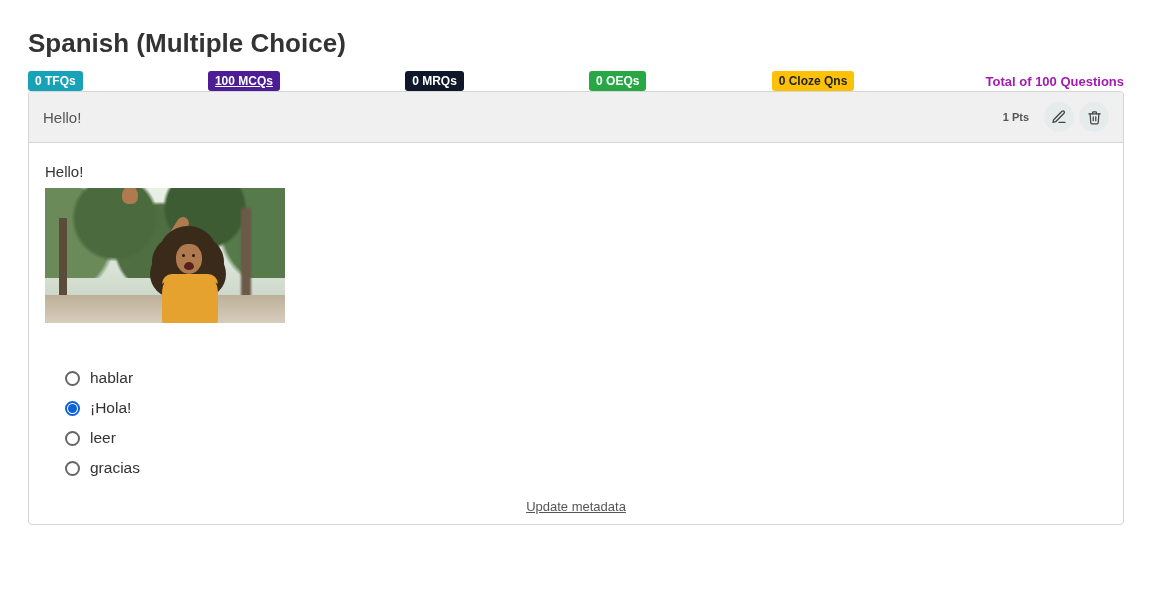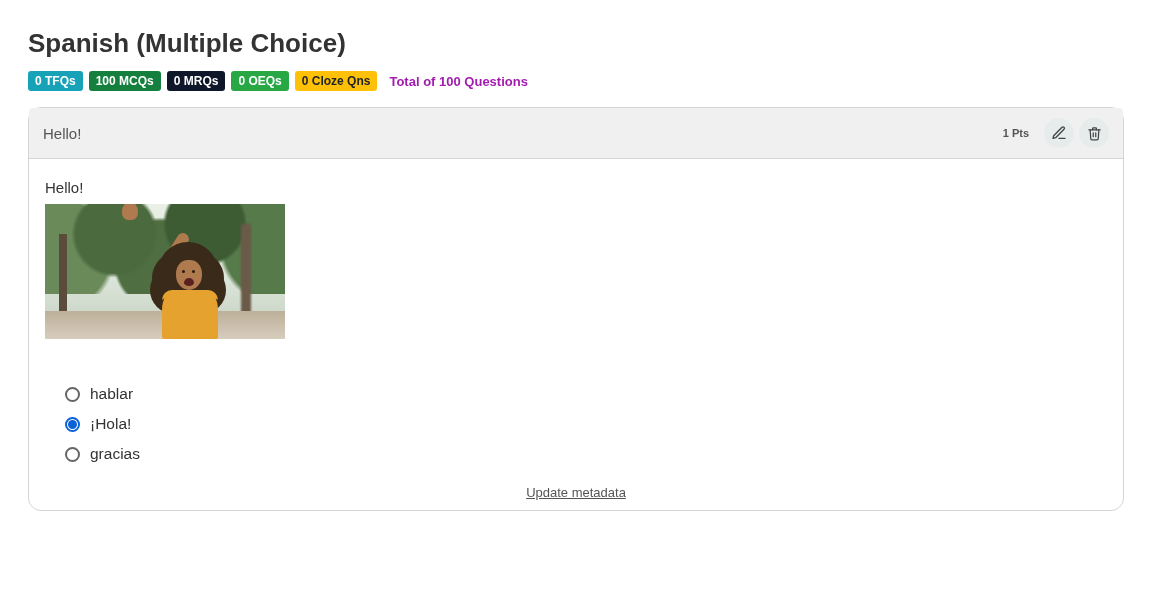--- a/index.html
+++ b/index.html
@@ -17,45 +17,46 @@
   .title {
     font-size: 26px;
     font-weight: 600;
     color: #333;
     margin: 4px 0 12px 0;
   }
   .badges-row {
     display: flex;
     align-items: center;
     gap: 6px;
-    margin-bottom: 16px;
+    margin-bottom: 0;
+    justify-content: space-between;
   }
   .badge {
     display: inline-block;
     font-size: 12px;
     font-weight: 700;
     color: #fff;
     padding: 2px 7px;
     border-radius: 3px;
     line-height: 16px;
   }
   .badge-tfq { background: #17a2b8; }
-  .badge-mcq { background: #15803d; }
+  .badge-mcq { background: #4c1d95; text-decoration: underline; }
   .badge-mrq { background: #0f172a; }
   .badge-oeq { background: #28a745; }
   .badge-cloze { background: #ffc107; color: #212529; }
   .total-text {
     font-size: 13px;
     font-weight: 600;
     color: #a21caf;
     margin-left: 6px;
   }
   .question-card {
     border: 1px solid #d5d5d5;
-    border-radius: 13px;
+    border-radius: 4px;
     background: #fff;
   }
   .card-header {
     display: flex;
     align-items: center;
     background: #f0f0f0;
     border-bottom: 1px solid #d5d5d5;
     padding: 10px 14px;
     border-radius: 4px 4px 0 0;
   }
@@ -270,20 +271,24 @@
         <div class="opt">
           <span class="radio"></span>
           <span>hablar</span>
         </div>
         <div class="opt">
           <span class="radio selected"></span>
           <span>¡Hola!</span>
         </div>
         <div class="opt">
           <span class="radio"></span>
+          <span>leer</span>
+        </div>
+        <div class="opt">
+          <span class="radio"></span>
           <span>gracias</span>
         </div>
       </div>
     </div>
 
     <div class="card-footer">
       <span class="update-link">Update metadata</span>
     </div>
   </div>
 </div>

